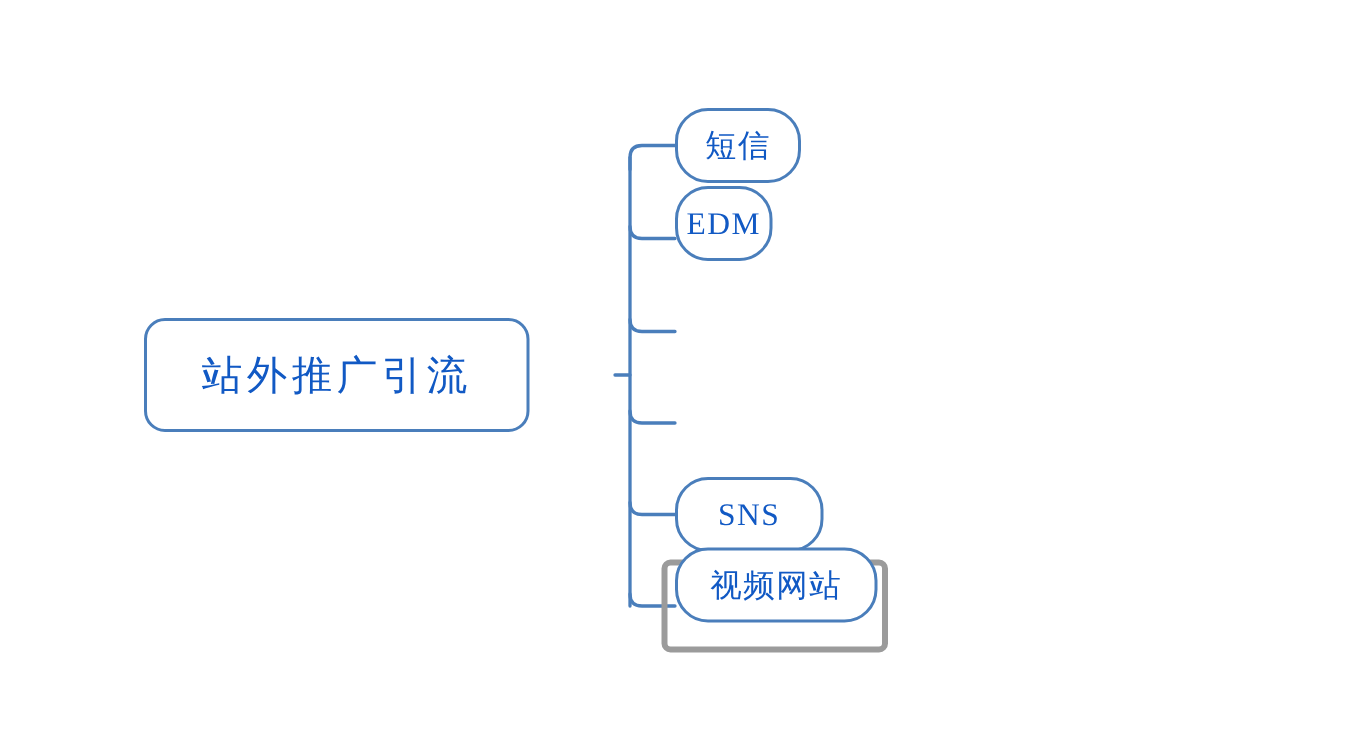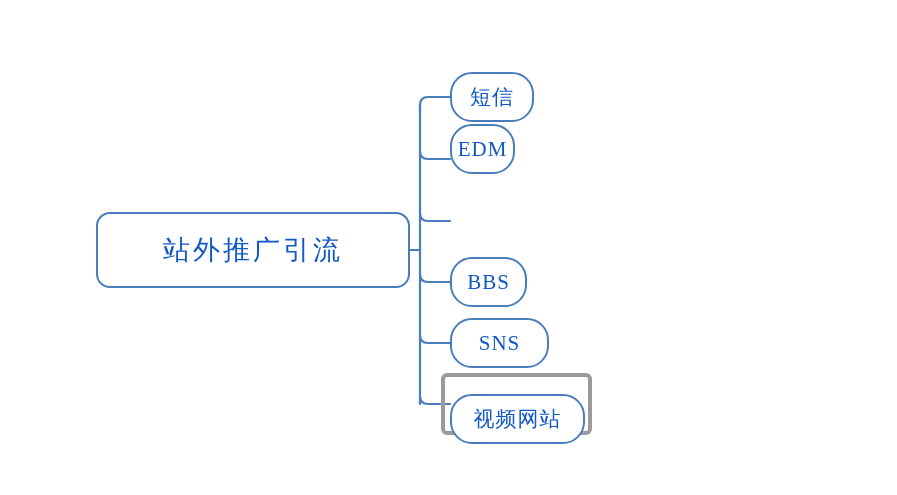--- a/index.html
+++ b/index.html
@@ -34,36 +34,36 @@
     color: #1159c4;
     display: flex;
     align-items: center;
     justify-content: center;
     white-space: nowrap;
     letter-spacing: 1px;
   }
   .node.root {
     left: 96px;
     top: 212px;
-    width: 314px;
+    width: 257px;
     height: 76px;
     border-radius: 14px;
     font-size: 27px;
     letter-spacing: 3px;
   }
   .node.child {
     height: 50px;
     font-size: 21px;
   }
   .node.n0 { left: 450px; top: 72px;  width: 84px; }
   .node.n1 { left: 450px; top: 124px; width: 65px; }
   .node.n2 { left: 450px; top: 196px; width: 90px; }
   .node.n3 { left: 450px; top: 257px; width: 77px; }
   .node.n4 { left: 450px; top: 318px; width: 99px; }
-  .node.n5 { left: 450px; top: 394px; width: 135px; }
+  .node.n5 { left: 450px; top: 365px; width: 135px; }
 
   .selection-frame {
     position: absolute;
     left: 441px;
     top: 373px;
     width: 151px;
     height: 62px;
     box-sizing: border-box;
     border: 4px solid #9b9b9b;
     border-radius: 6px;
@@ -90,19 +90,18 @@
 
   <div class="node root">站外推广引流</div>
 
   <div class="selection-frame"></div>
 
   <div class="node child n0">短信</div>
 
   <div class="node child n1">EDM</div>
 
 
-  <div class="node child n3">BBS</div>
 
   <div class="node child n4">SNS</div>
 
   <div class="node child n5">视频网站</div>
 
 </div>
 
 </body></html>

